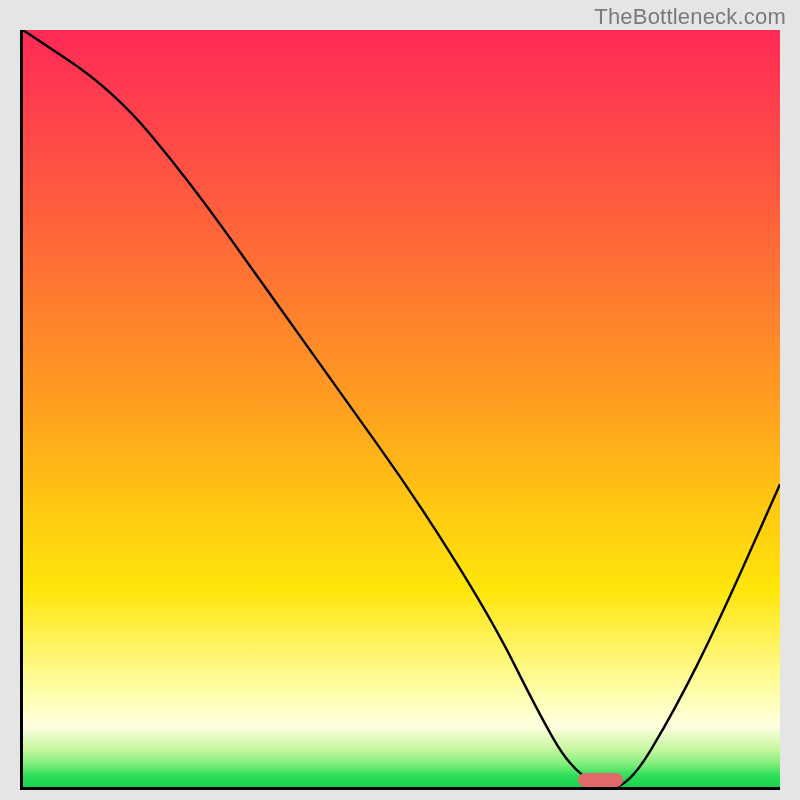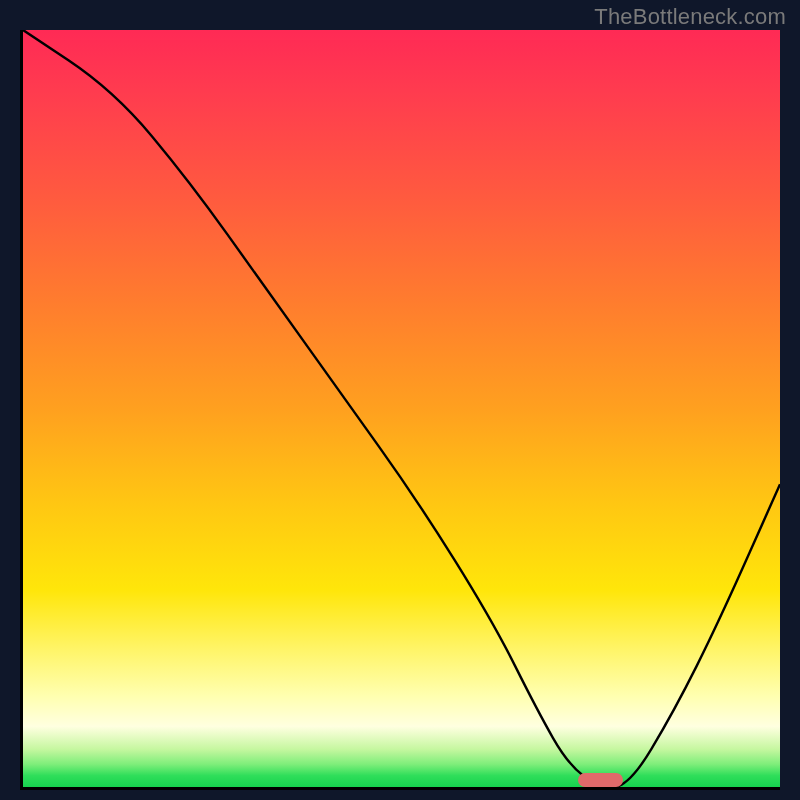--- a/index.html
+++ b/index.html
@@ -7,21 +7,21 @@
     padding: 0;
     width: 800px;
     height: 800px;
     overflow: hidden;
     font-family: Arial, Helvetica, sans-serif;
   }
   .frame {
     position: relative;
     width: 800px;
     height: 800px;
-    background: #0f172a;
+    background: #e5e5e5;
     box-sizing: border-box;
   }
   .plot-area {
     position: absolute;
     left: 20px;
     top: 30px;
     width: 760px;
     height: 760px;
     border-left: 3px solid #000;
     border-bottom: 3px solid #000;

